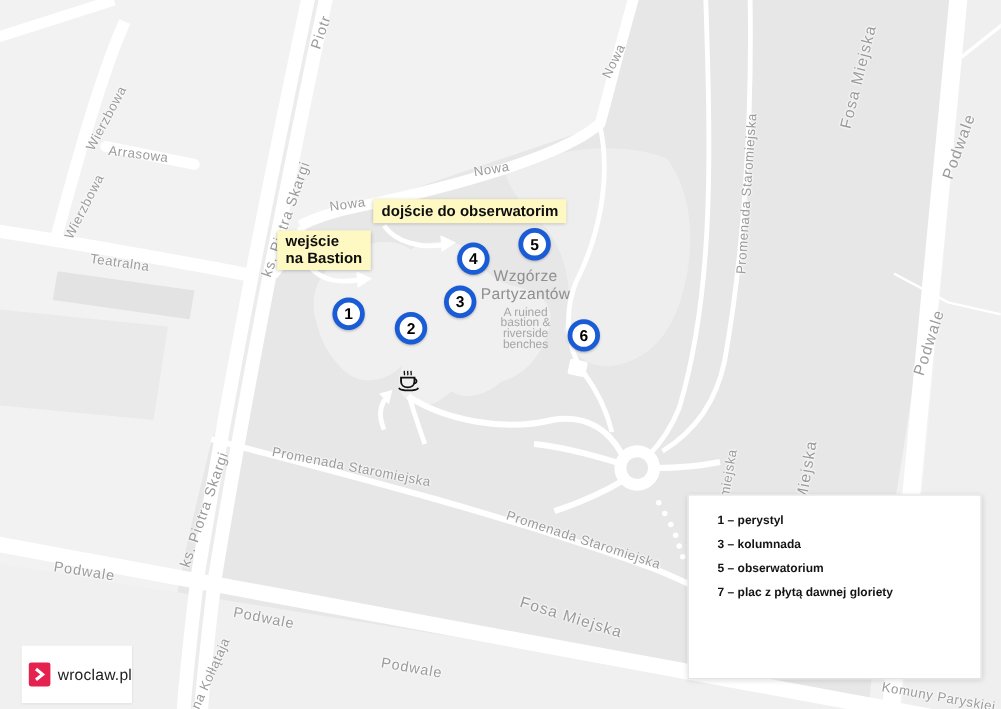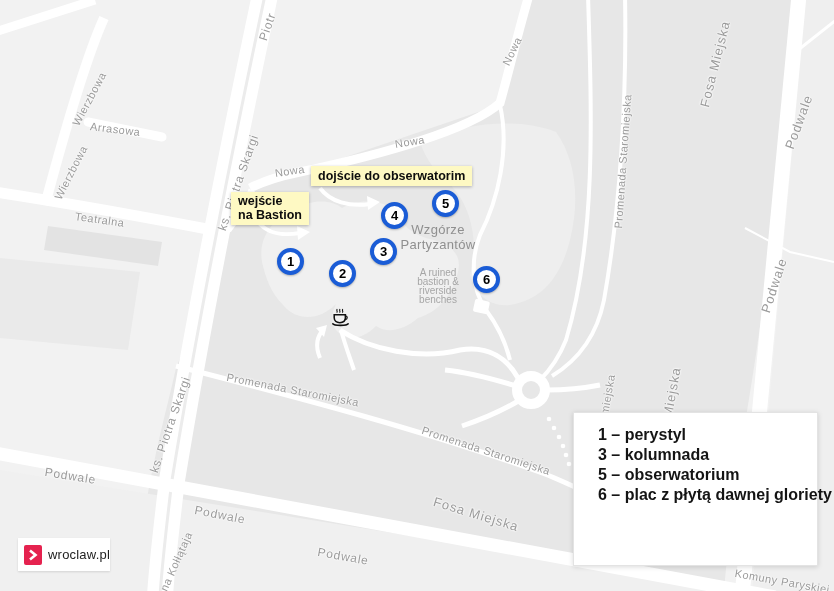--- a/index.html
+++ b/index.html
@@ -7,43 +7,43 @@
          font-family:"Liberation Sans",sans-serif;}
   #map-svg{position:absolute;left:0;top:0;}
   
   .street{position:absolute;color:#9b9b9b;font-size:11px;letter-spacing:.5px;white-space:nowrap;
           transform-origin:0 0;text-shadow:0 0 2px #fff,0 0 2px #fff,0 0 3px #fff;}
   .street.lg{font-size:13px;letter-spacing:1px;}
   .street.md{font-size:12px;letter-spacing:.8px;}
   
   .poi{position:absolute;text-align:center;}
   .poi .nm{color:#8f8f8f;font-size:13px;line-height:15px;letter-spacing:.3px;}
-  .poi .ds{color:#a6a6a6;font-size:10px;line-height:9px;margin-top:16px;}
+  .poi .ds{color:#a6a6a6;font-size:10px;line-height:9px;margin-top:4px;}
   
   .marker{position:absolute;width:19px;height:19px;background:#fff;border:4px solid #1a5cd6;
           border-radius:50%;color:#000;font-weight:bold;font-size:13px;line-height:19px;
           text-align:center;box-shadow:0 1px 2px rgba(0,0,0,.25);}
   
   .callout{position:absolute;background:#fef9c3;color:#0d0d0d;font-weight:bold;font-size:12.5px;
            padding:3px 7px;box-shadow:0 1px 3px rgba(0,0,0,.28);white-space:nowrap;z-index:6;}
   .callout.center{text-align:left;line-height:13.5px;}
   
   #title-box{position:absolute;left:25px;top:23px;width:243px;height:49px;background:#fff;
              box-shadow:0 1px 3px rgba(0,0,0,.18);z-index:8;display:flex;align-items:center;
              justify-content:center;}
   #title-box span{font-size:26px;font-weight:bold;letter-spacing:-.5px;color:#0a0a0a;}
   
   #legend{position:absolute;left:573px;top:412px;width:245px;height:154px;background:#fff;
           border:1px solid #e3e3e3;box-shadow:0 1px 5px rgba(0,0,0,.15);z-index:7;
           box-sizing:border-box;padding:12px 8px 0 24px;}
-  .legend-row{font-size:16px;font-weight:bold;color:#141414;line-height:20px;white-space:nowrap;}
+  .legend-row{font-size:10px;font-weight:bold;color:#141414;line-height:20px;white-space:nowrap;}
   #legend-cafe{display:flex;align-items:center;gap:13px;margin-top:5px;}
   #legend-cafe span{font-size:15px;font-weight:bold;color:#141414;}
   
-  #logo{position:absolute;left:18px;top:538px;width:92px;height:33px;background:#fff;z-index:8;
+  #logo{position:absolute;left:18px;top:538px;width:92px;height:48px;background:#fff;z-index:8;
         display:flex;align-items:center;gap:6px;padding-left:6px;box-sizing:border-box;
         box-shadow:0 1px 2px rgba(0,0,0,.12);}
   #logo .sq{width:20px;height:20px;background:#e5224f;border-radius:2px;display:flex;
             align-items:center;justify-content:center;}
   #logo .txt{font-size:13px;color:#222;letter-spacing:.2px;}
   .overlay-svg{position:absolute;left:0;top:0;z-index:5;pointer-events:none;}
   .cup{position:absolute;z-index:5;}
 </style>
 </head>
 <body>
@@ -173,21 +173,21 @@
     <div>wejście</div>
     <div>na Bastion</div>
   </div>
   <div class="callout" style="left:311px;top:166px">dojście do obserwatorim</div>
 
 
   <div id="legend">
     <div class="legend-row">1 – perystyl</div>
     <div class="legend-row">3 – kolumnada</div>
     <div class="legend-row">5 – obserwatorium</div>
-    <div class="legend-row">6 – plac z płytą dawnej gloriety</div>
+    <div class="legend-row">7 – plac z płytą dawnej gloriety</div>
   </div>
 
   <div id="logo">
     <div class="sq">
       <svg width="12" height="14" viewBox="0 0 12 14">
         <polyline points="3,2.5 8.5,7 3,11.5" stroke="#fff" stroke-width="2.6" fill="none"></polyline>
       </svg>
     </div>
     <span class="txt">wroclaw.pl</span>
   </div>

